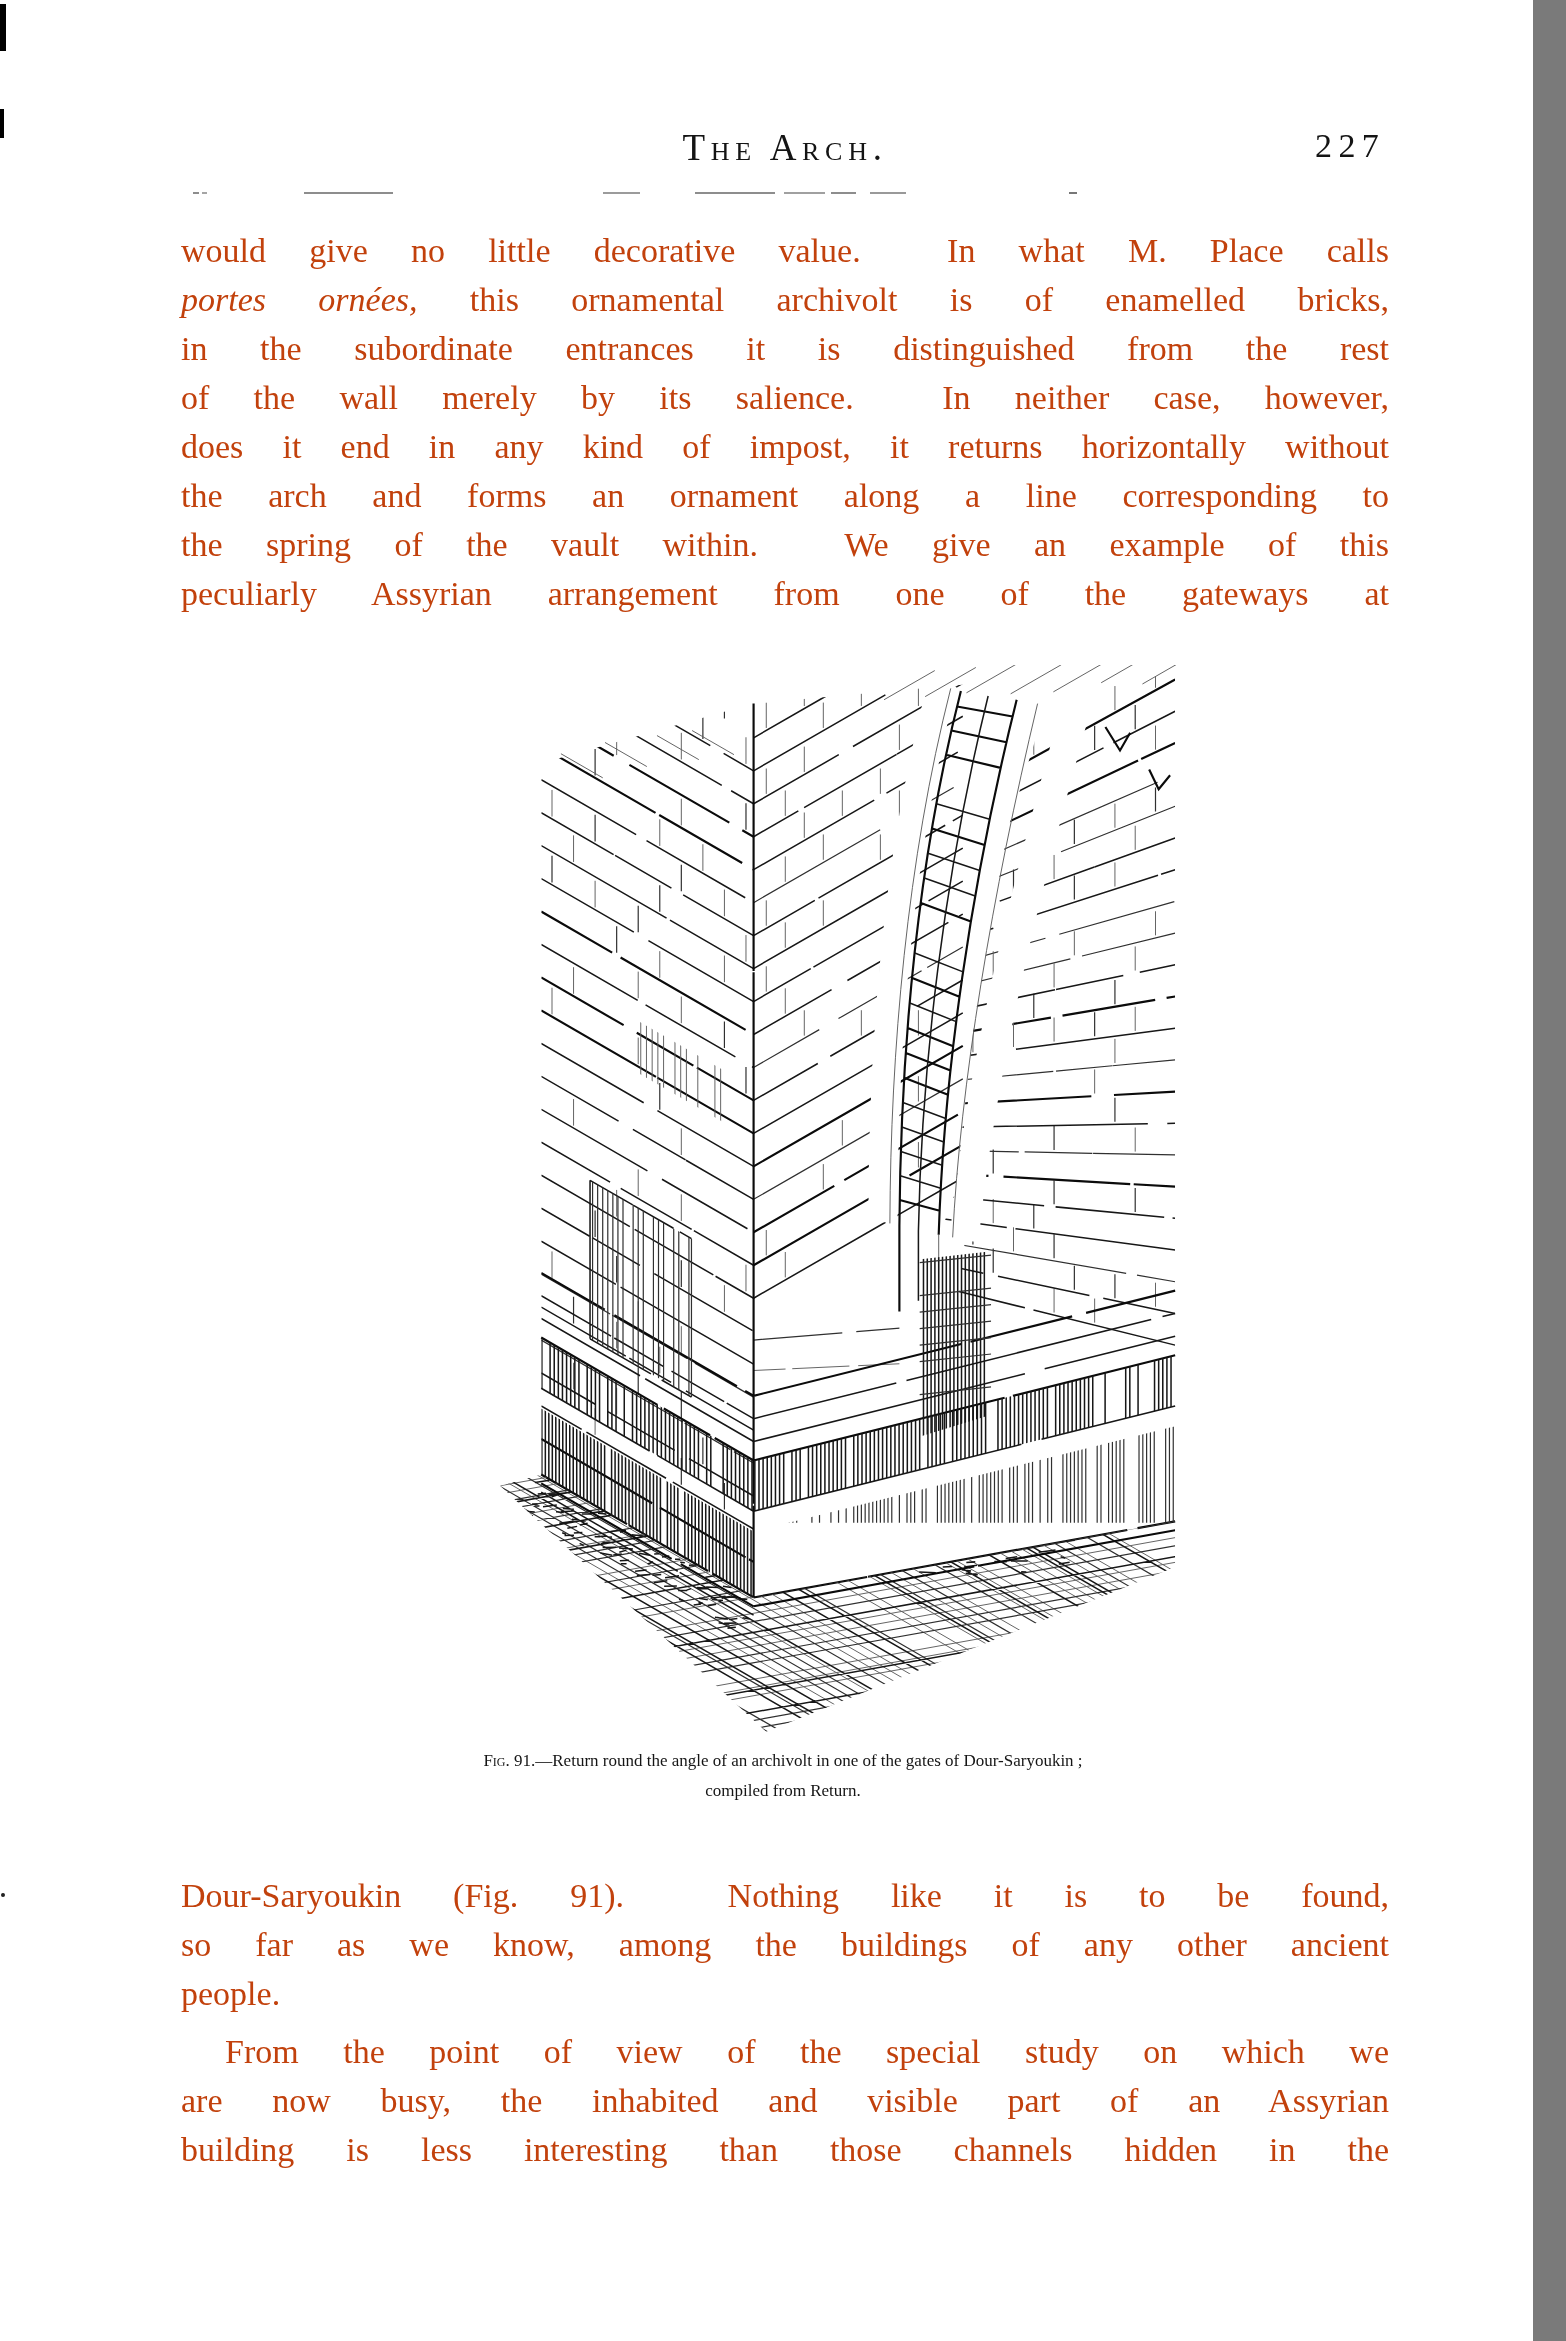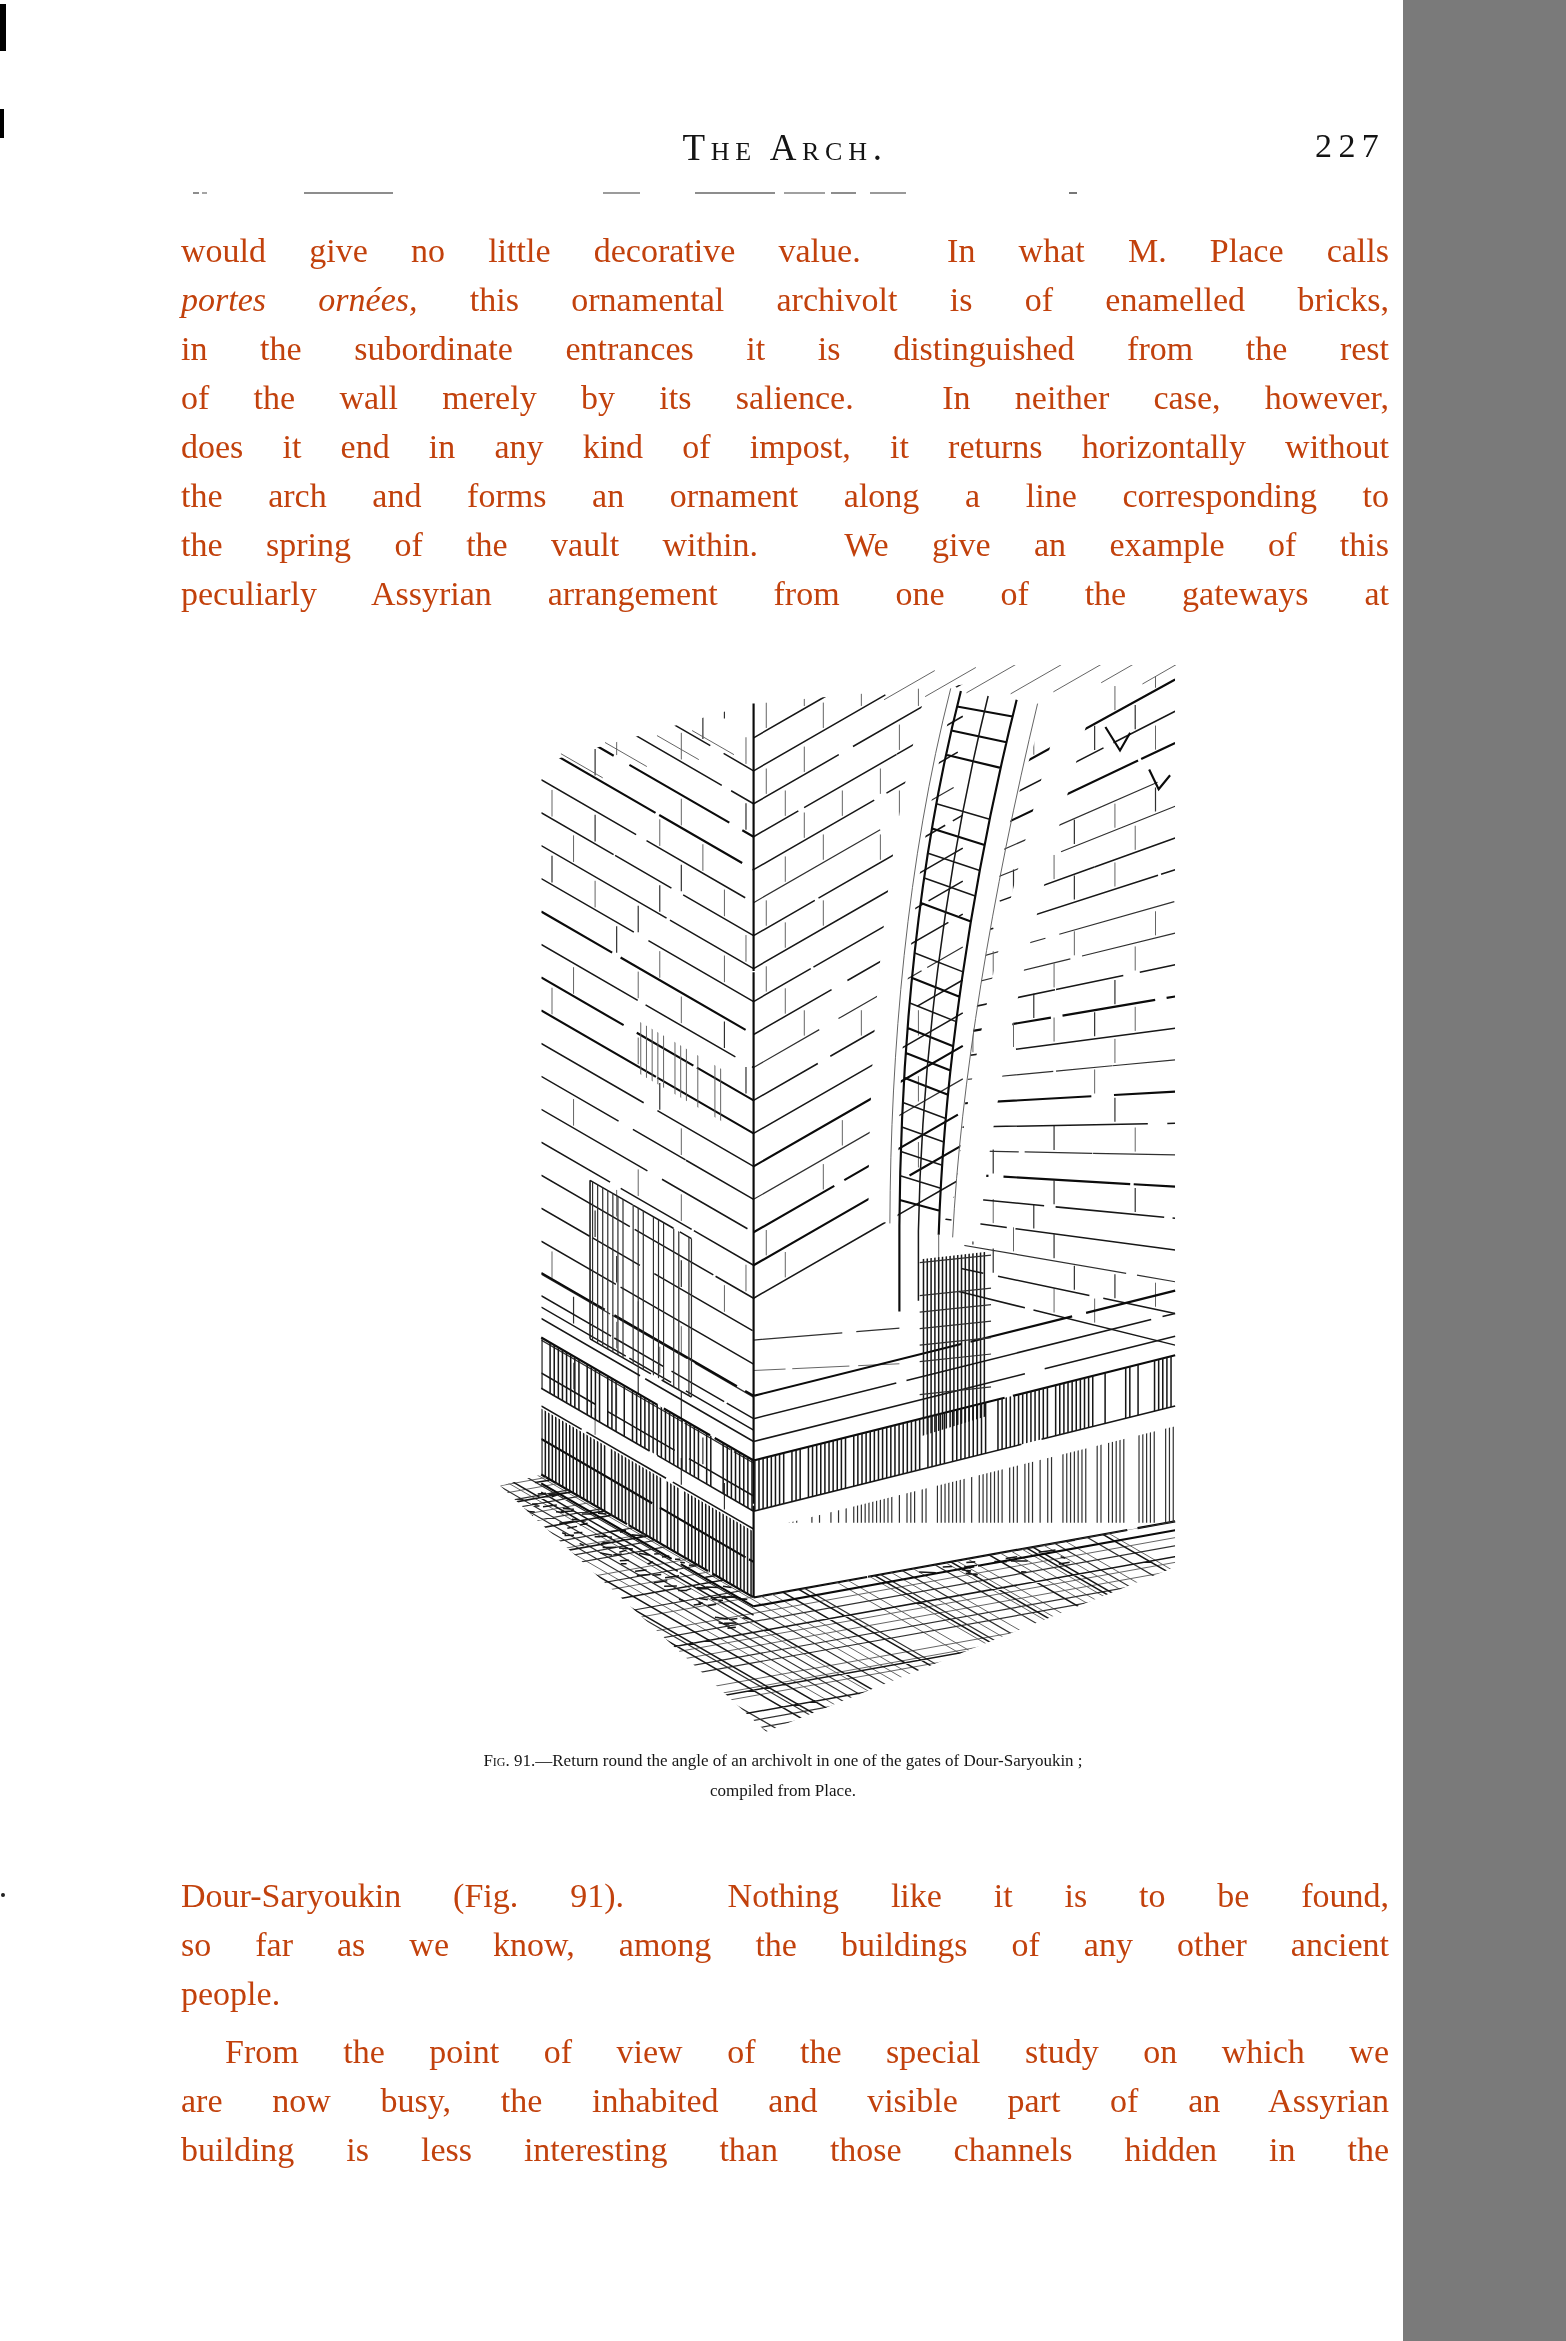--- a/index.html
+++ b/index.html
@@ -1,18 +1,18 @@
 <!DOCTYPE html>
 <html style="font-size:10px"><head>
 <meta charset="utf-8">
 <style>
   html,body{margin:0;padding:0;background:#7a7a7a;}
   .page{
     position:relative;
-    width:1403px;height:2342px;
+    width:1533px;height:2342px;
     background:#ffffff;
     overflow:hidden;
     font-family:"Liberation Serif","DejaVu Serif",serif;
     color:#0e0e0e;
   }
   
   .header-row{position:absolute;top:126px;left:181px;width:1208px;height:63px;}
   .page-title{
     text-align:center;
     font-variant:small-caps;
@@ -170,21 +170,21 @@
         <path d="M-60.0 786.0L1160.0 1491.0M-60.0 825.0L1160.0 1530.0M-60.0 968.0L1160.0 1673.0M-60.0 1007.0L1160.0 1712.0M-60.0 1033.0L1160.0 1738.0M-60.0 1124.0L1160.0 1829.0M-60.0 1202.0L1160.0 1907.0M-60.0 1241.0L1160.0 1946.0M-60.0 1254.0L1160.0 1959.0M-60.0 1267.0L1160.0 1972.0M-60.0 1319.0L1160.0 2024.0M-60.0 1371.0L1160.0 2076.0M-60.0 1384.0L1160.0 2089.0M-60.0 1334.0L1160.0 1115.0M-60.0 1347.0L1160.0 1128.0M-60.0 1373.0L1160.0 1154.0M-60.0 1412.0L1160.0 1193.0M-60.0 1438.0L1160.0 1219.0M-60.0 1451.0L1160.0 1232.0M-60.0 1490.0L1160.0 1271.0M-60.0 1542.0L1160.0 1323.0M-60.0 1594.0L1160.0 1375.0M-60.0 1646.0L1160.0 1427.0M-60.0 1659.0L1160.0 1440.0M-60.0 1750.0L1160.0 1531.0M-60.0 1763.0L1160.0 1544.0M-60.0 1776.0L1160.0 1557.0" fill="none" stroke="#303030" stroke-width="1.9" clip-path="url(#cpG)"></path>
         <path d="M-60.0 851.0L1160.0 1556.0M-60.0 903.0L1160.0 1608.0M-60.0 1150.0L1160.0 1855.0M-60.0 1293.0L1160.0 1998.0M-60.0 1332.0L1160.0 2037.0M-60.0 1386.0L1160.0 1167.0M-60.0 1737.0L1160.0 1518.0M-60.0 767.0L1160.0 1472.0M-60.0 858.0L1160.0 1563.0M-60.0 949.0L1160.0 1654.0M-60.0 1040.0L1160.0 1745.0M-60.0 1131.0L1160.0 1836.0M-60.0 1222.0L1160.0 1927.0M-60.0 1313.0L1160.0 2018.0M-60.0 1338.0L1160.0 1119.0M-60.0 1429.0L1160.0 1210.0M-60.0 1520.0L1160.0 1301.0M-60.0 1611.0L1160.0 1392.0M-60.0 1702.0L1160.0 1483.0M898.5 1311.7L916.1 1311.6M650.8 1330.6L664.7 1328.5M653.2 1357.8L667.7 1357.3M622.8 1386.0L630.4 1386.1M652.8 1397.6L679.5 1396.6M636.2 1421.7L653.8 1423.3M728.1 1389.4L749.4 1387.3M691.2 1427.9L717.5 1429.2M740.9 1282.7L758.8 1283.6M835.8 1410.5L862.4 1410.5M848.5 1332.2L859.1 1331.7M902.5 1286.5L928.9 1286.2M891.8 1275.5L914.4 1276.0M806.9 1242.3L818.6 1243.3M705.2 1371.8L714.0 1368.0M689.1 1354.5L708.2 1353.7M629.3 1304.5L652.8 1302.5M897.6 1272.7L911.3 1275.5M785.7 1345.0L801.5 1341.1M735.3 1365.9L744.3 1367.7M914.8 1380.2L936.7 1377.8M648.9 1330.1L661.6 1330.1M776.0 1401.8L782.9 1400.8M659.7 1259.2L677.6 1255.7M749.8 1258.0L766.6 1255.8M797.7 1378.3L815.1 1376.4M843.4 1268.4L865.6 1270.2M657.9 1239.3L677.5 1237.9M618.1 1300.5L625.1 1298.2M599.1 1378.9L621.0 1375.1M759.3 1309.5L772.7 1307.1M625.0 1240.0L632.4 1240.7M888.9 1340.0L902.4 1336.1M908.6 1354.0L916.9 1355.2M821.0 1390.6L843.2 1388.9M717.9 1387.1L735.7 1389.2M578.7 1340.9L594.6 1338.5M785.2 1248.3L798.0 1251.1M614.8 1340.8L641.4 1341.5M838.0 1260.1L859.6 1260.0M794.1 1262.5L812.8 1265.4M573.3 1392.0L591.3 1395.3M658.4 1415.1L667.1 1416.5M833.5 1355.6L846.9 1359.1M614.2 1321.3L624.0 1321.1M665.5 1363.2L685.4 1363.9M802.9 1357.1L825.5 1359.9M702.0 1348.7L714.9 1349.8M893.1 1253.5L920.1 1254.9M625.2 1250.3L632.3 1253.2M796.0 1261.2L815.0 1257.5M793.2 1356.6L815.4 1354.5M862.7 1377.5L890.3 1374.0M828.9 1314.5L835.6 1316.9M844.2 1235.5L866.9 1235.4M571.1 1400.3L598.3 1399.5M854.5 1256.4L876.6 1252.9M868.7 1252.5L887.6 1250.8M735.2 1263.8L759.6 1265.6M616.7 1267.6L637.9 1267.6M703.0 1360.7L712.1 1362.1M835.0 1258.6L854.3 1262.4M760.4 1268.7L786.2 1266.3M670.1 1375.3L676.4 1375.9M667.5 1330.4L688.6 1329.1M798.6 1287.7L824.2 1291.1M837.6 1373.5L856.5 1371.7M913.7 1231.8L929.8 1227.8M914.8 1237.8L930.4 1239.6M653.8 1317.5L664.8 1318.1M713.5 1365.0L723.0 1368.3M734.2 1299.6L742.0 1299.0M641.8 1250.1L650.4 1250.4M680.4 1410.8L696.4 1410.5M885.8 1356.3L904.4 1356.2M725.1 1257.8L742.6 1257.8M797.9 1291.5L807.8 1290.3M666.3 1378.7L683.8 1375.0M646.3 1248.5L664.0 1250.1M729.3 1264.6L736.7 1266.2M687.7 1306.0L712.1 1305.1M830.2 1242.2L848.3 1242.5M802.8 1394.0L820.9 1392.4M761.9 1419.9L782.7 1417.2M693.2 1319.9L703.0 1318.8M583.8 1295.5L609.5 1297.3M642.1 1258.5L648.7 1262.0M852.1 1427.6L860.3 1427.8M676.4 1304.0L686.0 1302.4M894.6 1368.0L905.2 1369.9M652.2 1284.0L664.5 1287.2M886.2 1258.1L912.6 1259.5M902.0 1236.7L924.7 1235.1M888.3 1286.8L905.4 1290.4M564.9 1350.5L585.7 1347.1M809.8 1411.2L829.3 1411.7M799.5 1365.7L826.3 1365.1M571.1 1339.8L582.1 1340.9M638.4 1239.3L656.8 1240.4M830.4 1378.1L849.5 1374.8M606.2 1271.4L629.7 1270.7M672.5 1337.2L684.9 1341.0M779.4 1295.1L796.5 1298.3M900.1 1304.0L912.6 1306.8M849.2 1328.4L867.1 1329.2M687.6 1274.9L697.2 1276.7M746.2 1288.6L756.3 1285.4M917.6 1251.0L928.9 1254.8M748.4 1369.0L768.4 1370.0M879.7 1396.6L906.3 1393.1M710.8 1278.8L729.5 1277.2M571.4 1259.9L579.4 1263.5M578.5 1344.9L602.5 1343.6M682.7 1256.3L696.5 1255.9M741.3 1276.1L768.5 1272.6M621.7 1413.6L643.1 1412.5M791.8 1390.2L801.5 1390.8M703.8 1380.9L729.8 1379.9M644.9 1303.8L672.4 1303.0M583.0 1298.7L593.5 1301.2M780.8 1283.7L790.5 1287.0M765.7 1332.5L791.2 1330.3M889.8 1261.6L911.7 1261.6M726.9 1268.5L734.4 1270.0M880.3 1311.3L903.6 1312.1M829.3 1371.4L844.9 1367.8M648.2 1387.7L671.4 1388.1M844.4 1305.5L853.3 1308.8M770.3 1328.9L787.3 1326.9M836.3 1317.8L856.1 1317.1M878.5 1320.9L891.4 1321.6M808.3 1283.7L829.8 1286.6M758.3 1424.2L773.1 1426.3M911.4 1415.1L928.6 1412.5M567.9 1363.7L576.0 1362.0M775.9 1231.3L795.4 1228.1M901.8 1380.2L912.8 1376.3M845.1 1391.9L855.3 1390.5M894.9 1344.8L914.0 1346.8M671.5 1392.9L682.9 1390.9M850.9 1336.5L866.6 1338.9M655.9 1324.7L681.4 1326.9M751.7 1281.0L758.5 1279.7M748.6 1292.6L769.1 1294.5M770.6 1252.9L783.0 1253.3M793.2 1300.3L820.6 1298.0M906.9 1240.3L922.9 1240.5M712.8 1395.6L731.6 1397.0M823.7 1371.3L848.6 1368.6M899.2 1278.4L907.1 1281.3M607.9 1404.0L630.3 1405.2M644.0 1371.5L661.9 1372.5M652.9 1278.2L661.9 1281.3M732.2 1354.0L741.2 1352.6M663.3 1329.7L686.2 1331.6M839.0 1356.5L864.3 1355.8M663.3 1367.4L671.4 1363.6M728.4 1420.0L743.2 1419.2M765.6 1413.0L779.7 1411.9M574.2 1415.9L598.2 1419.8M785.1 1302.5L807.3 1305.0M764.6 1429.7L783.6 1432.4M773.4 1351.0L789.5 1350.0M827.7 1406.5L845.8 1403.8M676.4 1279.3L685.5 1277.1M721.0 1259.1L746.6 1257.1M914.3 1403.8L921.9 1406.3M882.2 1239.2L894.4 1239.4M644.7 1288.2L663.2 1290.4M683.3 1369.7L690.0 1372.5M407.1 1470.1L420.0 1471.1M187.0 1372.2L197.4 1369.7M270.6 1432.9L284.3 1431.8M285.4 1404.3L297.0 1402.8M384.3 1467.5L390.0 1468.0M201.2 1373.0L206.6 1372.5M249.5 1398.3L265.9 1401.5M191.9 1389.2L213.4 1388.8M374.9 1508.1L391.7 1511.1M155.6 1382.8L162.0 1386.0M314.3 1412.4L321.5 1413.2M380.5 1468.1L393.1 1466.6M146.5 1366.5L159.9 1365.7M335.5 1479.9L347.1 1478.2M358.0 1481.2L371.0 1478.9M184.6 1335.3L197.8 1336.5M128.1 1365.9L134.2 1368.3M343.0 1475.9L349.9 1477.2M136.2 1359.0L151.6 1355.9M155.8 1353.8L168.2 1350.8M172.3 1335.0L187.5 1332.9M379.6 1469.1L401.3 1466.5M189.4 1383.4L195.0 1380.4M106.3 1305.2L122.7 1305.2M118.4 1304.9L134.7 1302.7M369.0 1499.4L389.9 1502.0M245.8 1433.4L266.9 1431.9M391.5 1502.8L404.4 1501.4M353.9 1436.0L369.1 1433.8M159.0 1336.4L174.3 1336.4M143.4 1344.8L165.3 1347.3M312.4 1470.8L321.1 1473.6M218.2 1396.8L229.4 1393.4M84.4 1323.6L92.2 1323.7M393.1 1467.3L409.4 1468.9M118.3 1333.0L130.6 1334.1M364.0 1471.2L381.8 1472.7M89.5 1304.8L102.5 1303.8M220.5 1414.7L229.6 1415.0M129.1 1327.5L146.5 1329.0M80.6 1320.8L89.4 1320.6M290.4 1436.9L312.4 1433.8M288.9 1450.5L309.0 1449.9M217.8 1389.9L239.7 1391.7M376.0 1467.2L385.7 1466.1M97.8 1324.9L119.6 1322.3M381.6 1450.2L395.1 1452.2M373.1 1499.8L384.5 1502.2M219.3 1365.2L228.6 1361.9M219.0 1410.1L233.5 1409.2M324.4 1456.5L331.5 1454.1M181.9 1334.0L195.3 1331.8M343.8 1469.2L357.7 1471.5M340.9 1452.4L358.9 1453.7M188.4 1398.0L207.2 1401.4M111.7 1309.3L121.3 1306.1M208.6 1401.0L222.1 1399.6M412.5 1500.1L425.9 1502.5M131.8 1370.2L146.7 1369.8M273.2 1399.3L281.3 1399.0M362.0 1469.1L379.7 1466.8M126.8 1332.7L145.0 1331.6M243.1 1426.6L261.2 1424.7M262.8 1415.2L271.7 1412.2M123.4 1350.8L145.5 1347.9M204.1 1364.0L219.4 1362.1M383.5 1508.9L402.3 1508.4M85.1 1286.5L108.0 1283.2M306.0 1407.7L314.5 1407.8M73.9 1336.8L82.0 1339.4M388.8 1516.4L402.0 1514.9M355.2 1451.4L374.5 1452.5M179.3 1372.1L197.6 1371.6M237.6 1369.1L259.4 1371.3M272.7 1444.8L293.9 1441.5M341.5 1454.7L358.0 1453.8M191.6 1382.3L201.6 1380.6M311.1 1456.9L325.3 1457.2M68.8 1332.2L84.8 1333.4M328.0 1417.4L339.2 1417.0M95.0 1302.0L310.4 1426.7M313.4 1428.5L430.0 1496.0" fill="none" stroke="#171717" stroke-width="2.4" clip-path="url(#cpG)"></path>
         <path d="M95.0 1288.0L300.7 1407.1M315.2 1415.5L430.0 1482.0M430.0 1482.0L778.1 1419.2M784.0 1418.1L1095.0 1362.0" fill="none" stroke="#0b0b0b" stroke-width="3.4" clip-path="url(#cpG)"></path>
         <path d="M635.8 51.9L715.8 5.9M700.6 47.0L780.6 1.0M765.8 41.0L845.8 -5.0M835.5 42.6L915.5 -3.4M902.9 39.5L982.9 -6.5M978.3 25.1L1058.3 -20.9M1043.4 27.1L1123.4 -18.9M126.1 137.1L192.1 175.1M195.6 119.3L261.6 157.3M277.6 108.4L343.6 146.4M333.0 100.5L399.0 138.5" fill="none" stroke="#5d5d5d" stroke-width="1.5"></path>
         <path d="M985 95L1008 132L1024 104M1054 162L1069 193L1087 171" fill="none" stroke="#0b0b0b" stroke-width="3.4"></path>
       </svg>
   </div>
 
   <div class="figure-caption">
       <div class="tline c"><span class="sc">Fig. 91.</span><span>—Return round the angle of an archivolt in one of the gates of Dour-Saryoukin ;</span></div>
-      <div class="tline c"><span>compiled from Place.</span></div>
+      <div class="tline c"><span>compiled from Return.</span></div>
     </div>
 
   <div class="bodytext para2">
       <div class="tline j"><span>Dour-Saryoukin (Fig. 91).&nbsp; Nothing like it is to be found,</span></div>
       <div class="tline j"><span>so far as we know, among the buildings of any other ancient</span></div>
       <div class="tline l"><span>people.</span></div>
     </div>
   <div class="bodytext para3">
       <div class="tline j ind"><span>From the point of view of the special study on which we</span></div>
       <div class="tline j"><span>are now busy, the inhabited and visible part of an Assyrian</span></div>

